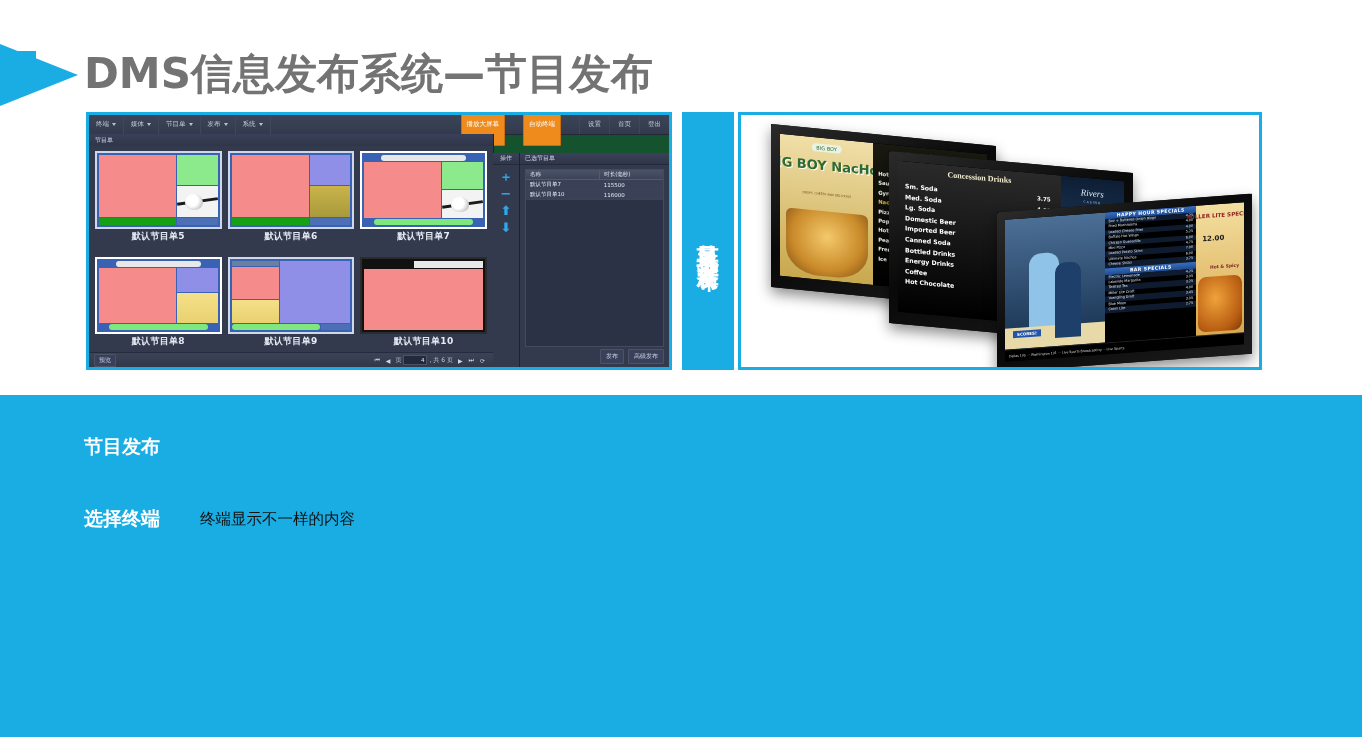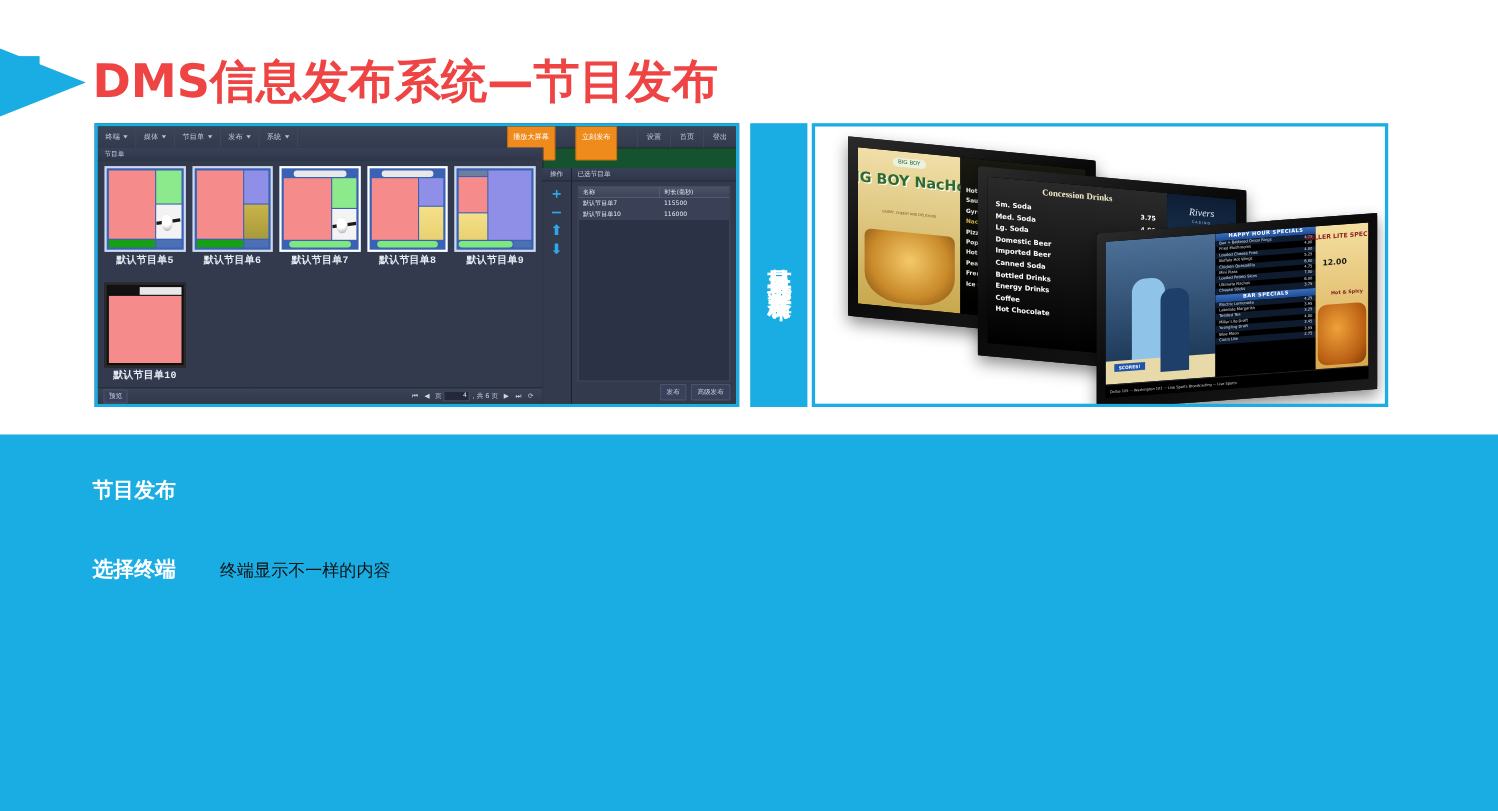--- a/index.html
+++ b/index.html
@@ -12,21 +12,21 @@
   #title-band{position:absolute;left:0;top:20px;width:100%;height:78px;}
   #title-arrow{
     position:absolute;left:0;top:24px;width:0;height:0;
     border-top:31px solid transparent;
     border-bottom:31px solid transparent;
     border-left:78px solid #19ade4;
   }
   #title-arrow-tail{position:absolute;left:0;top:31px;width:36px;height:18px;background:#19ade4;}
   #page-title{
     position:absolute;left:84px;top:26px;
-    font-size:42px;font-weight:bold;color:#ef4444;
+    font-size:42px;font-weight:bold;color:#737373;
     letter-spacing:0px;white-space:nowrap;
     font-family:"DejaVu Sans","Liberation Sans",sans-serif;
   }
 
   
   #screens-row{position:absolute;left:0;top:112px;width:1362px;height:262px;}
 
   
   #app-card{
     position:absolute;left:86px;top:0;width:586px;height:258px;
@@ -65,23 +65,22 @@
   .app-body{position:absolute;left:0;top:19px;right:0;bottom:0;display:flex;}
   .left-pane{width:404px;position:relative;border-right:1px solid #1d2230;}
   .pane-header{
     height:12px;background:linear-gradient(#39415a,#2f3648);
     color:#cfd6e6;font-size:6px;display:flex;align-items:center;padding-left:6px;
     border-bottom:1px solid #232a3b;
   }
   .thumb-grid{
     position:absolute;left:0;top:12px;right:0;bottom:14px;
     background:#333a4d;padding:5px 6px;box-sizing:border-box;
-    display:grid;grid-template-columns:repeat(5,1fr);grid-template-rows:repeat(2,1fr);
+    display:grid;grid-template-columns:repeat(3,1fr);grid-template-rows:repeat(2,1fr);
     gap:14px 6px;
-    font-family:Liberation Mono, monospace;
   }
   .thumb-cell{display:flex;flex-direction:column;}
   .thumb-frame{
     flex:1;border:2px solid #cfd8e8;background:#3a62b4;
     box-sizing:border-box;padding:2px;position:relative;overflow:hidden;
   }
   .thumb-frame.sel{border-color:#ffffff;}
   .thumb-label{
     text-align:center;color:#e6ebf5;font-size:9px;font-weight:bold;
     padding-top:1px;letter-spacing:.3px;
@@ -264,21 +263,21 @@
         <div class="menu-item">
           <span>发布</span>
           <span class="caret"></span>
         </div>
         <div class="menu-item">
           <span>系统</span>
           <span class="caret"></span>
         </div>
         <div class="menubar-spacer"></div>
         <div class="mb-btn">播放大屏幕</div>
-        <div class="mb-btn">立刻发布</div>
+        <div class="mb-btn">自动终端</div>
         <div class="mb-plain">设置</div>
         <div class="mb-plain">首页</div>
         <div class="mb-plain">登出</div>
       </div>
 
       <div class="app-body">
 
         <div class="left-pane">
           <div class="pane-header">节目单</div>
 

